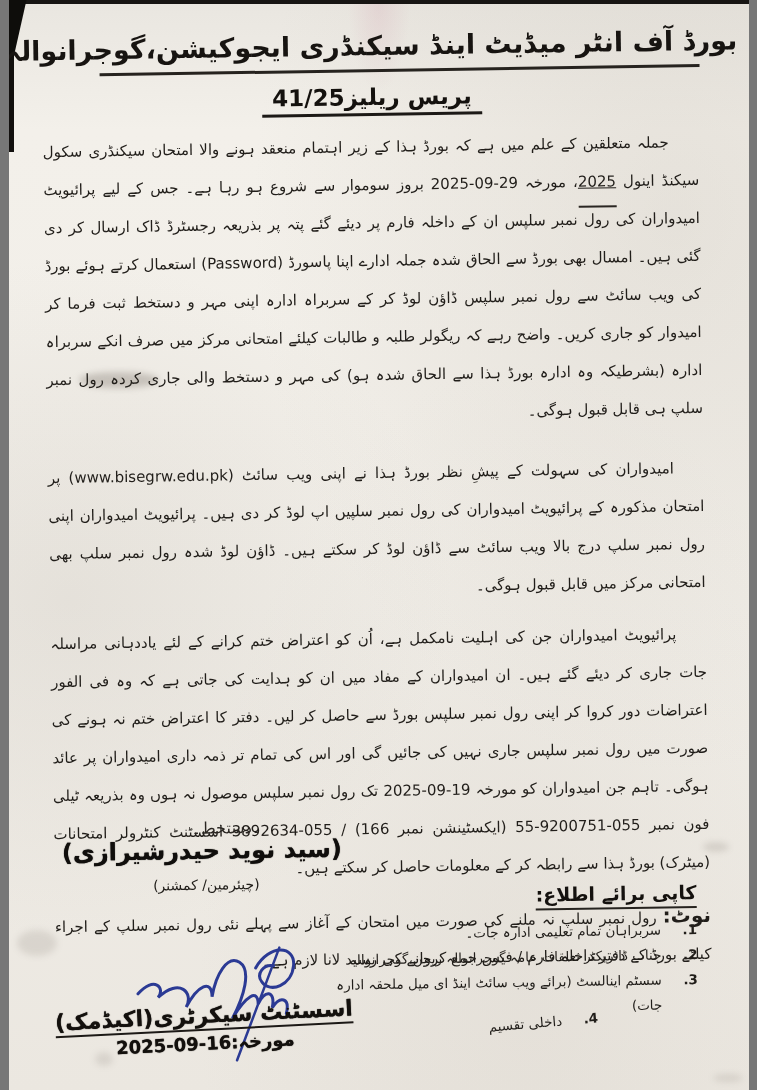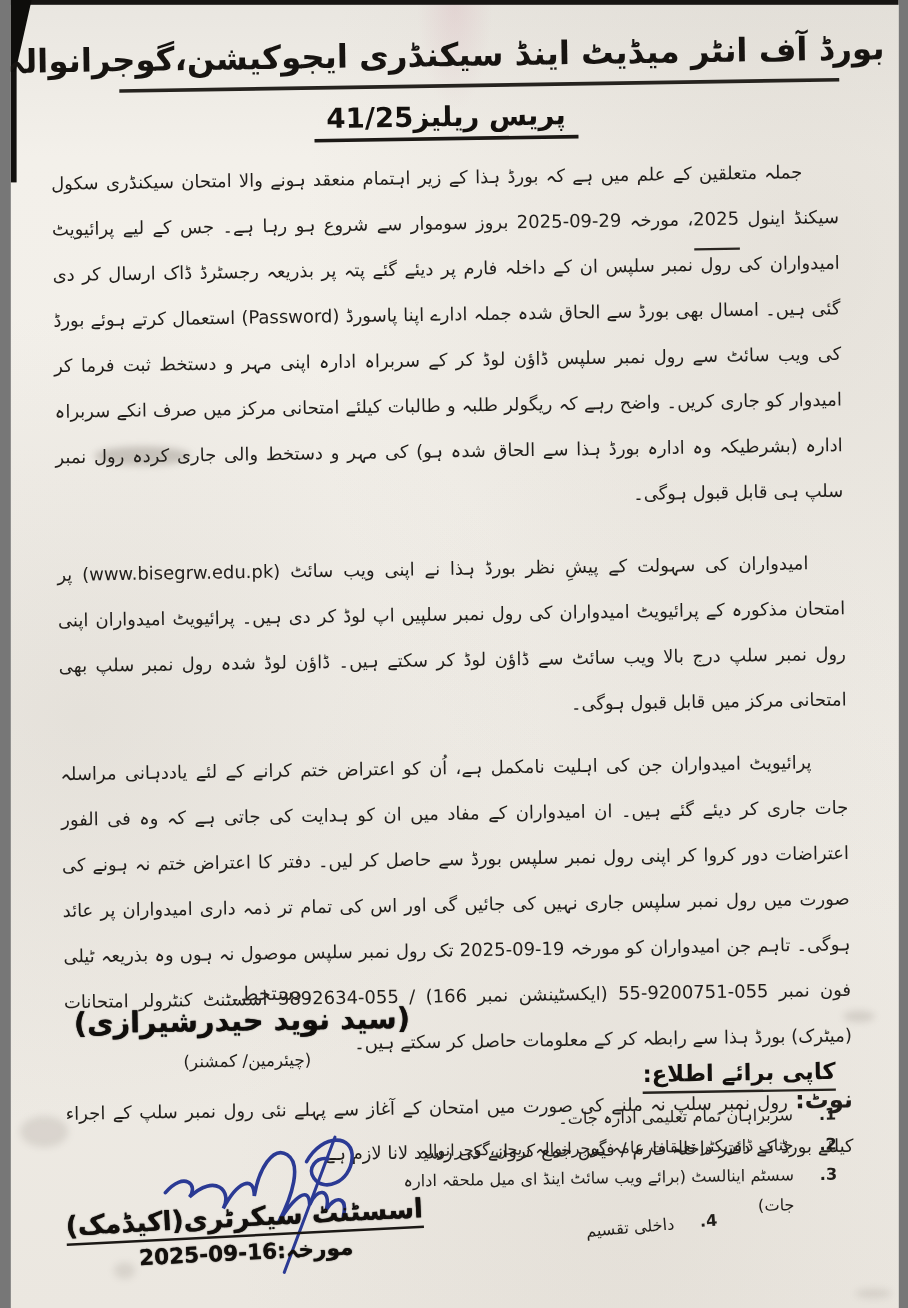--- a/index.html
+++ b/index.html
@@ -32,21 +32,21 @@
     transform:translateX(28px);}
   .press-release{text-align:center;margin-top:12px;}
   .press-release .inner{display:inline-block;font-weight:bold;font-size:23px;color:#14110e;
     border-bottom:3px solid #1c1916;padding:0 10px 3px 10px;}
   
   .flow{padding:0 44px 0 40px;}
   .para{font-size:15px;line-height:38px;text-align:justify;margin:0;text-indent:30px;}
   .p1{margin-top:12px;}
   .p2{margin-top:22px;}
   .p3{margin-top:14px;}
-  .u-year{border-bottom:2px solid #2a2622;padding-bottom:15px;}
+  .u-year{border-bottom:2px solid #2a2622;padding-bottom:15px;text-decoration:underline;}
   .note{font-size:15px;line-height:37px;text-align:justify;margin-top:16px;}
   .note-label{font-weight:bold;font-size:20px;}
   
   .sig-label{position:absolute;left:178px;top:816px;font-size:16px;color:#2a2622;}
   .sig-name{position:absolute;left:38px;top:834px;width:300px;text-align:center;
     font-weight:bold;font-size:24px;color:#100e0c;text-shadow:0 0 1px #100e0c;}
   .sig-title{position:absolute;left:92px;top:874px;width:200px;text-align:center;font-size:14px;}
   
   .copy-heading{position:absolute;right:58px;top:886px;font-weight:bold;font-size:19px;
     color:#14110e;border-bottom:2px solid #26231f;padding-bottom:3px;}

